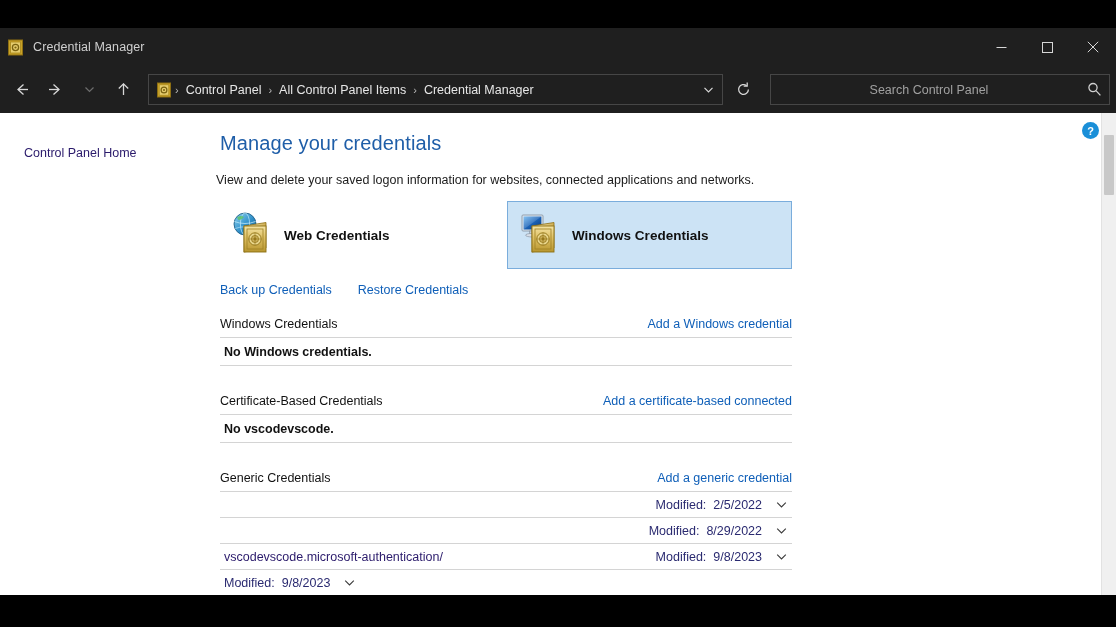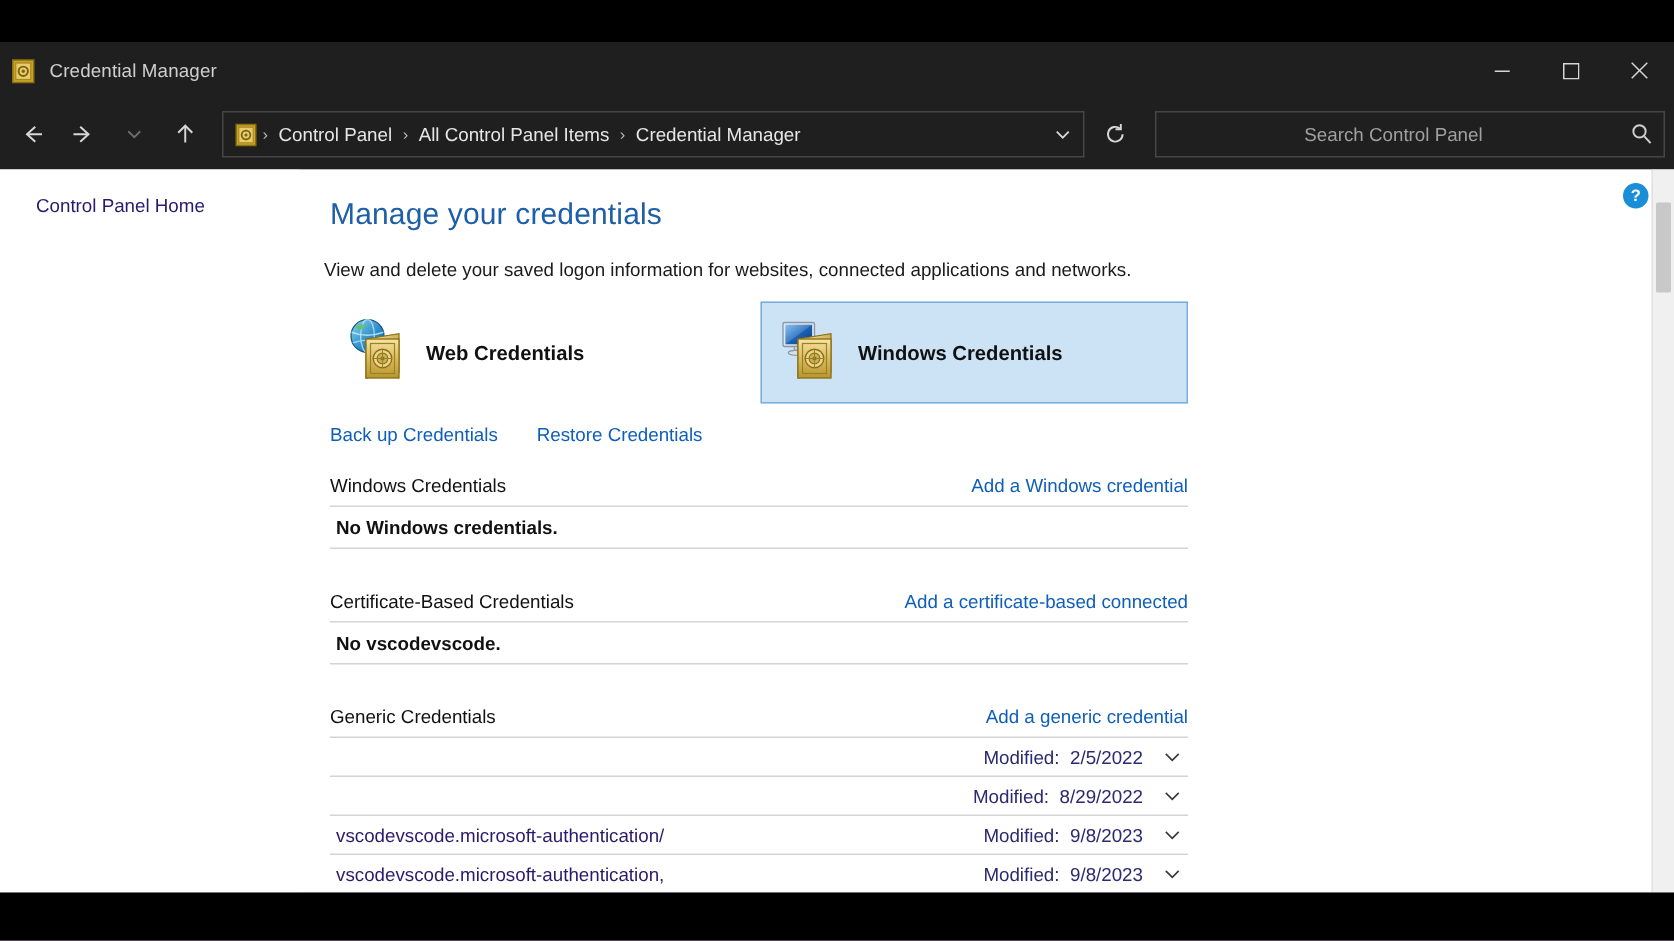--- a/index.html
+++ b/index.html
@@ -11,21 +11,21 @@
     width: 1116px;
     height: 627px;
     overflow: hidden;
     font-family: "Liberation Sans", sans-serif;
     -webkit-font-smoothing: antialiased;
   }
   .screen {
     position: relative;
     width: 1116px;
     height: 627px;
-    background: #f0abfc;
+    background: #15803d;
   }
 
   
   .titlebar {
     position: absolute;
     left: 0; top: 28px;
     width: 1116px; height: 38px;
     background: #1f1f1f;
     display: flex;
     align-items: center;
@@ -138,21 +138,21 @@
   
   .content {
     position: absolute;
     left: 0; top: 113px;
     width: 1116px; height: 482px;
     background: #ffffff;
     overflow: hidden;
   }
   .sidebar {
     position: absolute;
-    left: 0; top: 0;
+    left: 0; top: 16px;
     width: 200px; height: 482px;
     background: #ffffff;
   }
   .sidebar-link {
     position: absolute;
     left: 24px; top: 17px;
     font-size: 12.5px;
     color: #2a1a6b;
   }
 
@@ -585,21 +585,20 @@
             <span class="cred-date">9/8/2023</span>
             <span class="cred-chev">
               <svg width="13" height="13" viewBox="0 0 13 13">
                   <path d="M2.2 4.6 L6.5 8.9 L10.8 4.6" fill="none" stroke="currentColor" stroke-width="1.1"></path>
                 </svg>
             </span>
           </span>
         </div>
 
         <div class="cred-row">
-          <span class="cred-name">vscodevscode.microsoft-authentication,</span>
           <span class="cred-right">
             <span class="cred-mod">Modified:</span>
             <span class="cred-date">9/8/2023</span>
             <span class="cred-chev">
               <svg width="13" height="13" viewBox="0 0 13 13">
                   <path d="M2.2 4.6 L6.5 8.9 L10.8 4.6" fill="none" stroke="currentColor" stroke-width="1.1"></path>
                 </svg>
             </span>
           </span>
         </div>

